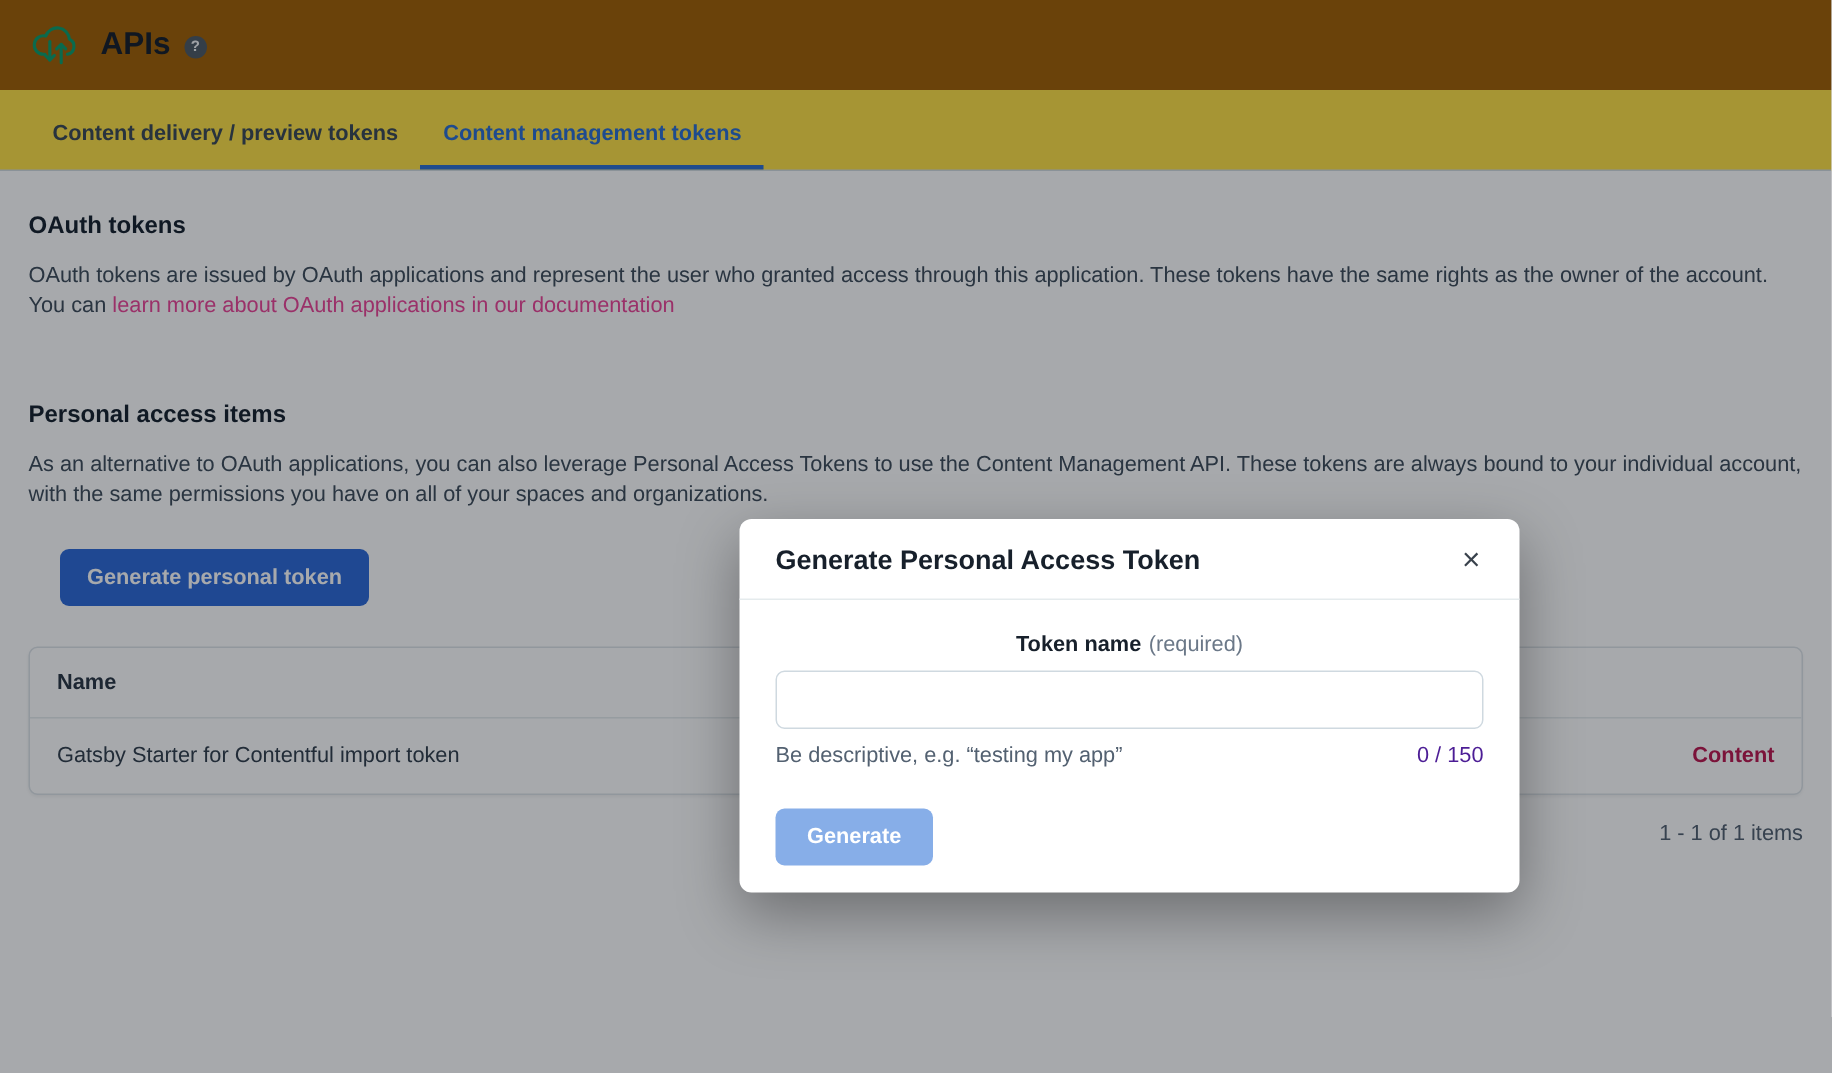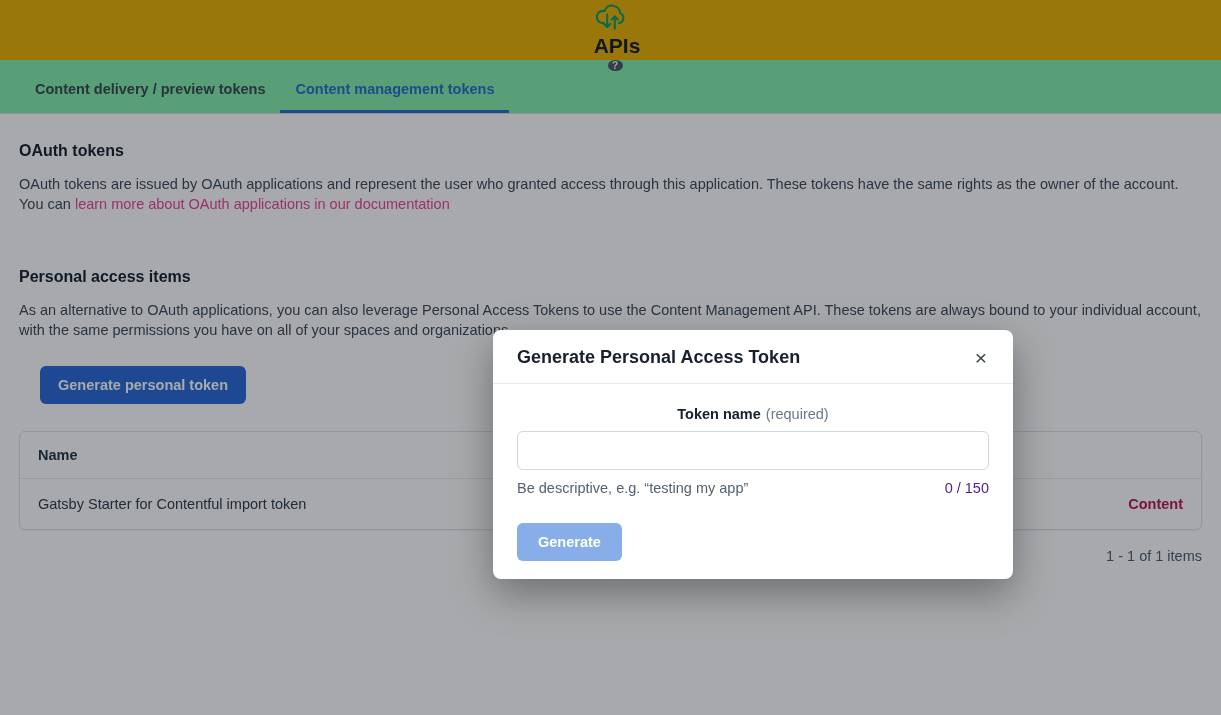--- a/index.html
+++ b/index.html
@@ -4,33 +4,32 @@
 <style>
   * { box-sizing: border-box; }
   html, body { margin: 0; padding: 0; }
   body {
     width: 1221px; height: 715px; overflow: hidden; position: relative;
     font-family: "Liberation Sans", sans-serif;
     background: #ffffff; color: #1b2733;
   }
   
   .app-header {
-    height: 60px; background: #eab308; display: flex; align-items: center;
+    height: 60px; background: #a16207; display: flex; align-items: center;
     padding: 0 20px;
-    flex-direction: column;
   }
   .app-icon { width: 34px; height: 34px; flex: 0 0 auto; }
   .app-title { font-size: 21px; font-weight: 700; color: #17202b; margin-left: 13px; }
   .help-badge {
     width: 15px; height: 15px; border-radius: 50%; background: #4f5b66; color: #f2f4f6;
     font-size: 10px; font-weight: 700; display: flex; align-items: center; justify-content: center;
     margin-left: 9px; margin-top: 2px;
   }
   
-  .tabbar { display: flex; padding: 0 20px; border-bottom: 1px solid #d3dce0; background: #86efac; }
+  .tabbar { display: flex; padding: 0 20px; border-bottom: 1px solid #d3dce0; background: #fde047; }
   .tab {
     padding: 21px 15px 13px; font-size: 14.5px; font-weight: 700; color: #3c4a56;
     border-bottom: 3px solid transparent; cursor: pointer; white-space: nowrap;
   }
   .tab.active { color: #2d6fd1; border-bottom-color: #2d6fd1; }
   
   .content { padding: 0 19px; }
   .section-heading { font-size: 16px; font-weight: 700; color: #17222e; margin: 28px 0 0; }
   .section-heading.second { margin-top: 54px; }
   .body-text { font-size: 14.5px; line-height: 19.5px; color: #3f4d5b; margin: 15px 0 0; }
@@ -51,21 +50,21 @@
   }
   .table-row {
     display: flex; justify-content: space-between; align-items: center;
     padding: 17px 18px; font-size: 14.5px; color: #33404d;
   }
   .revoke-link { color: #bc1950; font-weight: 600; font-size: 14.5px; text-decoration: none; cursor: pointer; }
   .pagination { margin-top: 18px; text-align: right; font-size: 14.5px; color: #536171; }
   
   .overlay { position: absolute; inset: 0; background: rgba(3,10,18,0.35); z-index: 5; }
   .modal {
-    position: absolute; left: 493px; top: 330px; width: 520px; background: #ffffff;
+    position: absolute; left: 493px; top: 346px; width: 520px; background: #ffffff;
     border-radius: 8px; z-index: 10; box-shadow: 0 14px 40px rgba(0,0,0,0.35);
   }
   .modal-header {
     display: flex; justify-content: space-between; align-items: center;
     padding: 17px 24px 15px; border-bottom: 1px solid #e5ebed;
   }
   .modal-title { font-size: 18px; font-weight: 700; color: #17202b; }
   .modal-close {
     background: none; border: none; font-size: 21px; line-height: 1; color: #39424c;
     cursor: pointer; padding: 0 2px; font-family: inherit;

